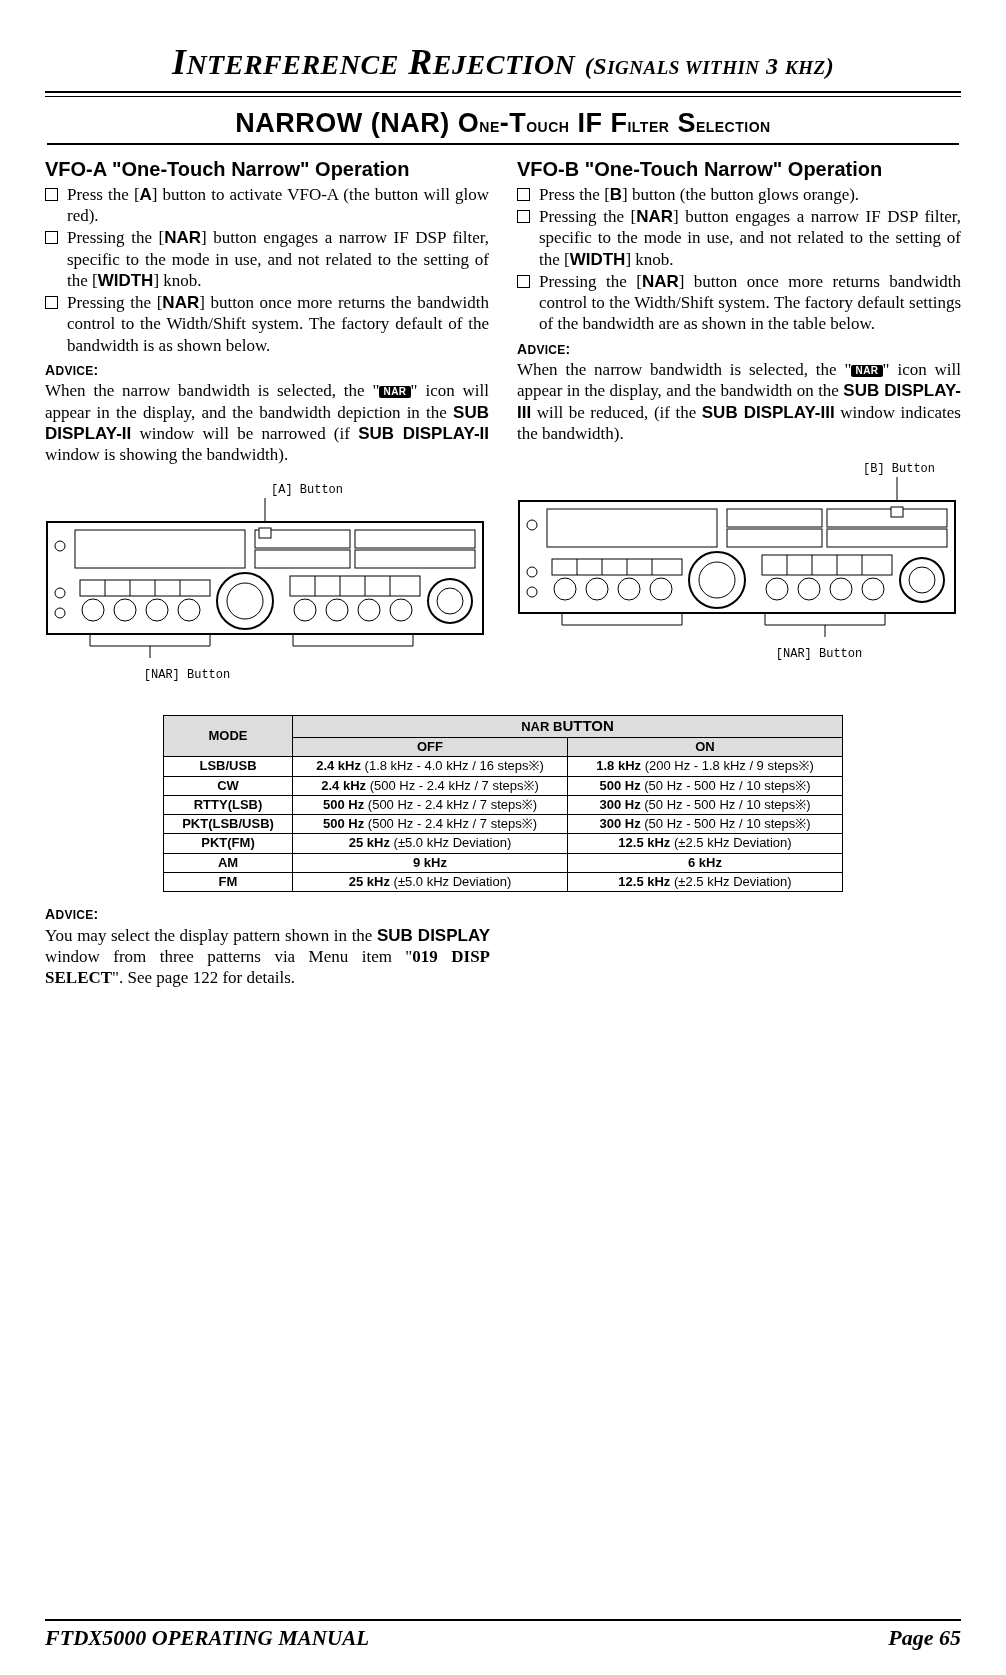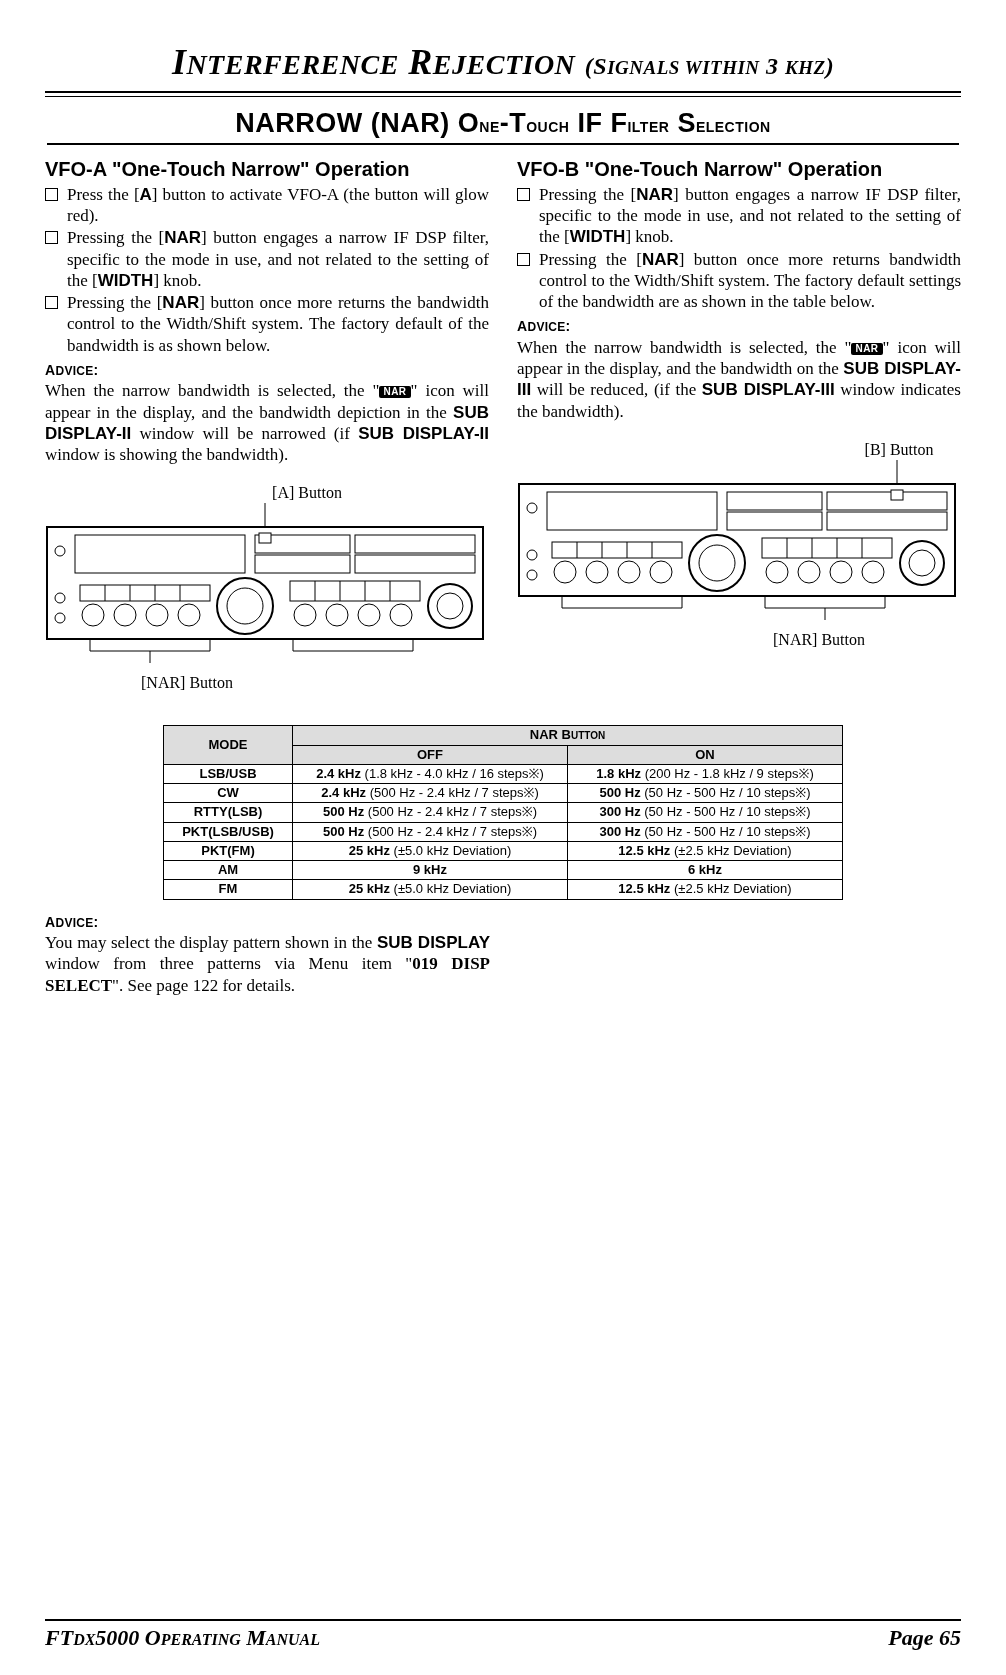--- a/index.html
+++ b/index.html
@@ -55,22 +55,22 @@
   .advice .sm { font-size: 12px; }
   .para { text-align: justify; }
   .dispbold { font-family: Arial, Helvetica, sans-serif; font-weight: bold; }
   .nar-badge {
     display:inline-block; background:#000; color:#fff; font-family: Arial, sans-serif;
     font-weight:bold; font-size:10px; padding:1px 4px 1px 4px; border-radius:2px;
     vertical-align: middle; line-height:1; letter-spacing:0.5px;
   }
   .diagram-wrap { margin-top: 18px; }
   .diag-label {
-    font-family: Liberation Serif, serif;
-    font-size: 16px;
+    font-family: Liberation Mono, monospace;
+    font-size: 12px;
     text-align: center;
   }
   .radio-svg { display:block; }
   table.modes {
     border-collapse: collapse;
     margin: 32px auto 0 auto;
     font-family: Arial, Helvetica, sans-serif;
     font-size: 13px;
   }
   table.modes th, table.modes td { border: 1px solid #000; padding: 1px 8px; text-align: center; }
@@ -83,21 +83,21 @@
   .footer {
     position: absolute;
     bottom: 24px;
     left: 45px; right: 45px;
     border-top: 2px solid #000;
     padding-top: 3px;
     display:flex; justify-content: space-between;
     font-style: italic; font-weight: bold;
     font-size: 22px;
   }
-  .footer .sm { font-size: 16px; }
+  .footer .sm { font-size: 21px; }
   .after-table { width: 445px; margin-top: 14px; }
 </style>
 </head>
 <body>
 
 <div class="page-title">
   <span>I</span><span class="sm">NTERFERENCE</span>
   <span>R</span><span class="sm">EJECTION</span>
   <span class="sub"> </span><span class="sub">(S</span><span class="sub-sm">IGNALS</span><span class="sub-sm"> WITHIN</span><span class="sub"> 3 </span><span class="sub-sm">KHZ</span><span class="sub">)</span>
 </div>
@@ -184,20 +184,24 @@
 
         <rect x="214" y="30" width="12" height="10" stroke="#000" fill="#fff"></rect>
       </svg>
       <div class="diag-label" style="margin-left:-160px;">[NAR] Button</div>
     </div>
   </div>
 
   <div class="col">
     <div class="sub-heading">VFO-B "One-Touch Narrow" Operation</div>
     <ul class="bullets">
+      <li>
+          <span class="sq"></span>
+        <span class="li-text"><span>Press the [</span><span class="btn">B</span><span>] button (the button glows orange).</span></span>
+        </li>
       <li>
           <span class="sq"></span>
         <span class="li-text"><span>Pressing the [</span><span class="btn">NAR</span><span>] button engages a narrow IF DSP filter, specific to the mode in use, and not related to the setting of the [</span><span class="btn">WIDTH</span><span>] knob.</span></span>
         </li>
       <li>
           <span class="sq"></span>
         <span class="li-text"><span>Pressing the [</span><span class="btn">NAR</span><span>] button once more returns bandwidth control to the Width/Shift system. The factory default settings of the bandwidth are as shown in the table below.</span></span>
         </li>
     </ul>
     <div class="advice"><span>A</span><span class="sm">DVICE</span><span>:</span></div>
@@ -247,21 +251,21 @@
       </svg>
       <div class="diag-label" style="margin-left:160px;">[NAR] Button</div>
     </div>
   </div>
 </div>
 
 <table class="modes">
   <tbody>
       <tr>
     <th class="mode-col" rowspan="2">MODE</th>
-    <th colspan="2"><span>NAR B</span><span style="font-size:10px">UTTON</span></th>
+    <th colspan="2"><span>NAR B</span><span style="font-size:15px">UTTON</span></th>
   </tr>
   <tr>
     <th class="val-col">OFF</th>
     <th class="val-col">ON</th>
   </tr>
   </tbody>
     <tbody id="mode-rows">
       <tr>
         <td class="mode-col">LSB/USB</td>
         <td class="val-col"><span class="cellbold">2.4 kHz </span><span class="cellnorm">(1.8 kHz - 4.0 kHz / 16 steps</span><span class="star">※</span><span class="cellnorm">)</span></td>

